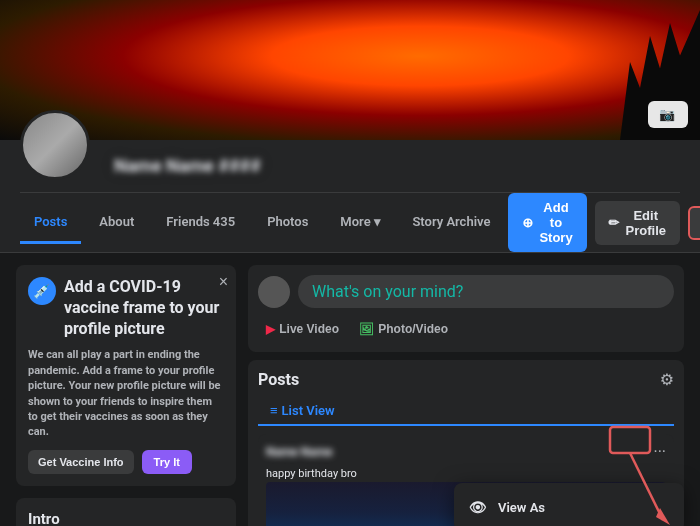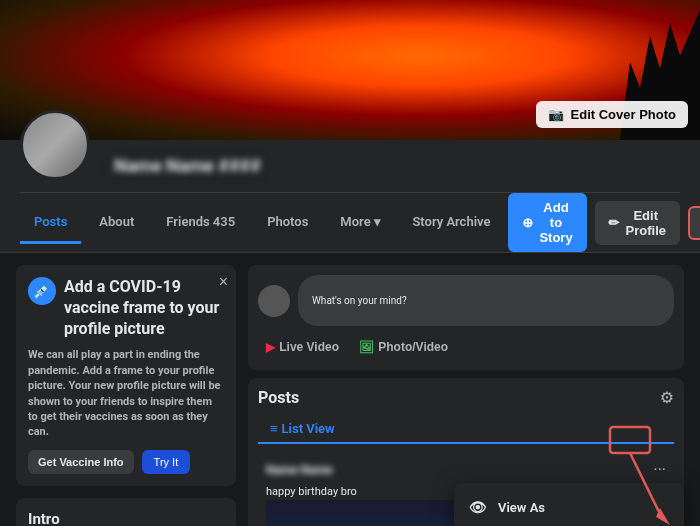--- a/index.html
+++ b/index.html
@@ -226,27 +226,27 @@
       background: #3a3b3c;
       color: #e4e6eb;
       border: none;
       border-radius: 6px;
       padding: 6px 10px;
       font-size: 11px;
       font-weight: 600;
       cursor: pointer;
     }
     .btn-try-it {
-      background: #1d4ed8;
+      background: #8b5cf6;
       color: white;
       border: none;
       border-radius: 6px;
       padding: 6px 12px;
       font-size: 11px;
-      font-weight: 400;
+      font-weight: 700;
       cursor: pointer;
     }
 
     
     .intro-section {
       background: #242526;
       border-radius: 8px;
       padding: 12px;
     }
     .intro-title {
@@ -301,23 +301,23 @@
       height: 32px;
       border-radius: 50%;
       background: #555;
       flex-shrink: 0;
     }
     .post-input {
       flex: 1;
       background: #3a3b3c;
       border: none;
       border-radius: 20px;
-      padding: 20px 14px;
-      color: #e5e5e5;
-      font-size: 10px;
+      padding: 7px 14px;
+      color: #14b8a6;
+      font-size: 16px;
     }
     .post-actions-row {
       display: flex;
       align-items: center;
       gap: 4px;
     }
     .post-action-btn {
       display: flex;
       align-items: center;
       gap: 4px;
@@ -435,21 +435,20 @@
     }
   </style>
 </head>
 <body>
 
 <div class="cover-photo">
   <div class="cover-photo-sunset"></div>
   <div class="cover-photo-tree"></div>
   <button class="edit-cover-btn">
     <span>📷</span>
-    <span>Edit Cover Photo</span>
   </button>
 </div>
 
 <div class="profile-section">
   <div class="profile-top">
     <div class="profile-avatar"></div>
     <div style="flex:1; margin-left:12px;">
       <div class="profile-name">Name Name ####</div>
     </div>
   </div>

